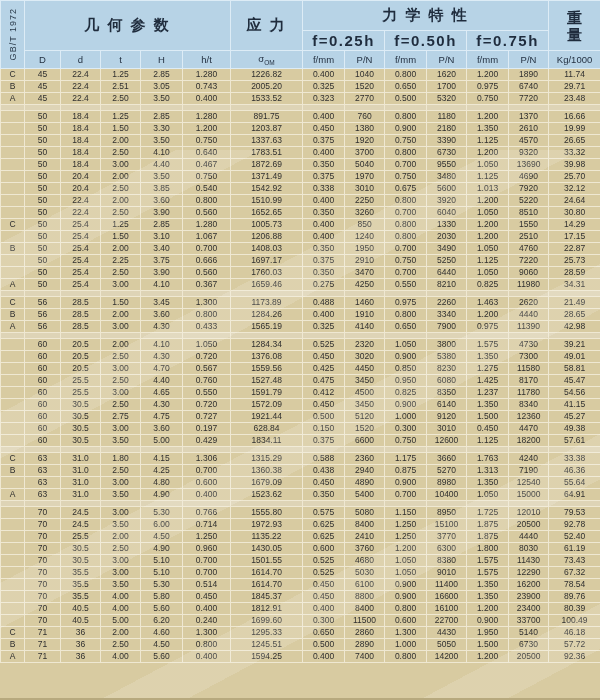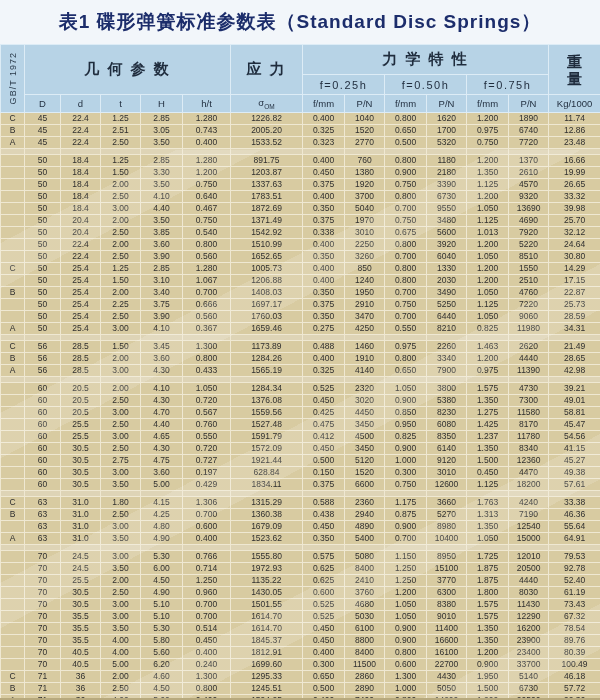--- a/index.html
+++ b/index.html
@@ -12,36 +12,33 @@
   html,body{width:600px;}
   body{font-family:"Liberation Sans","DejaVu Sans",sans-serif;background:#fff;}
   .page{position:relative;width:600px;height:700px;background:var(--body-bg);overflow:hidden;border-bottom:2px solid var(--page-edge);}
   .title-bar{height:44px;background:var(--title-bg);display:flex;align-items:center;justify-content:center;}
   .title-bar h1{font-size:19px;font-weight:bold;color:var(--title-text);letter-spacing:1px;}
   table{width:600px;table-layout:fixed;border-collapse:collapse;}
   thead td,thead th{background:var(--header-bg);border:1px solid var(--header-grid);color:var(--header-text);text-align:center;vertical-align:middle;font-weight:bold;}
   .hrow1{height:30px;} .hrow2{height:20px;} .hrow3{height:18px;}
   .cn-head{font-size:15px;letter-spacing:2px;}
   .weight-head{font-size:15px;white-space:pre-line;line-height:17px;}
-  .defl{font-size:11px;letter-spacing:1.5px;font-weight:normal;}
+  .defl{font-size:15px;letter-spacing:1.5px;font-weight:bold;}
   .unit{font-size:9.5px;font-weight:normal;}
   .unit sub{font-size:6.5px;}
   .gbt{writing-mode:vertical-rl;transform:rotate(180deg);font-size:9px;font-weight:normal;letter-spacing:1px;margin:0 auto;color:#2a3a4a;}
   tbody td{background:var(--body-bg);border:1px solid var(--body-grid);color:var(--body-text);font-size:8.5px;height:11px;line-height:11px;text-align:center;white-space:nowrap;overflow:hidden;}
   tbody tr.sep td{background:var(--sep-bg);height:6px;line-height:6px;}
   .watermark{position:absolute;left:-80px;top:150px;width:800px;height:560px;pointer-events:none;
     background:repeating-linear-gradient(-28deg,transparent 0 110px,rgba(255,255,255,0.14) 110px 150px);}
 </style>
 </head>
 <body>
 
 <div class="page">
-  <div class="title-bar">
-    <h1>表1 碟形弹簧标准参数表（Standard Disc Springs）</h1>
-  </div>
 
   <table>
     <colgroup>
       <col style="width:24px">
         <col style="width:36px">
         <col style="width:40px">
         <col style="width:40px">
       <col style="width:42px">
         <col style="width:48px">
         <col style="width:72px">
@@ -109,21 +106,21 @@
           <td>2.51</td>
           <td>3.05</td>
           <td>0.743</td>
           <td>2005.20</td>
           <td>0.325</td>
           <td>1520</td>
           <td>0.650</td>
           <td>1700</td>
           <td>0.975</td>
           <td>6740</td>
-          <td>12.86</td>
+          <td>29.71</td>
         </tr>
         <tr>
           <td>A</td>
           <td>45</td>
           <td>22.4</td>
           <td>2.50</td>
           <td>3.50</td>
           <td>0.400</td>
           <td>1533.52</td>
           <td>0.323</td>

